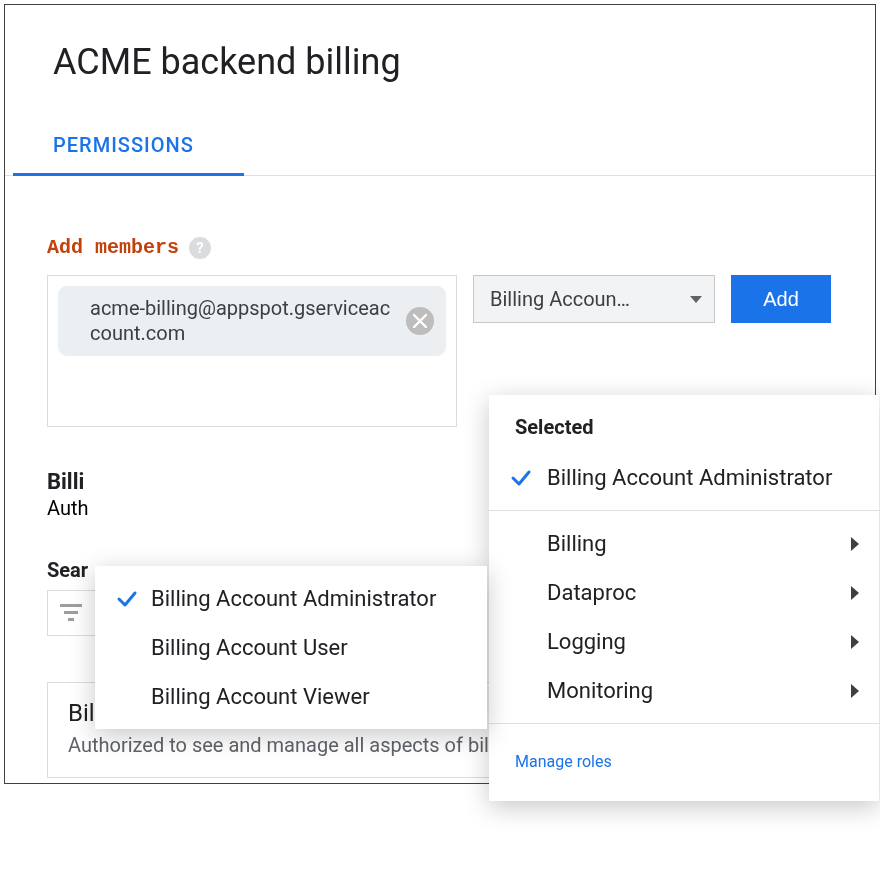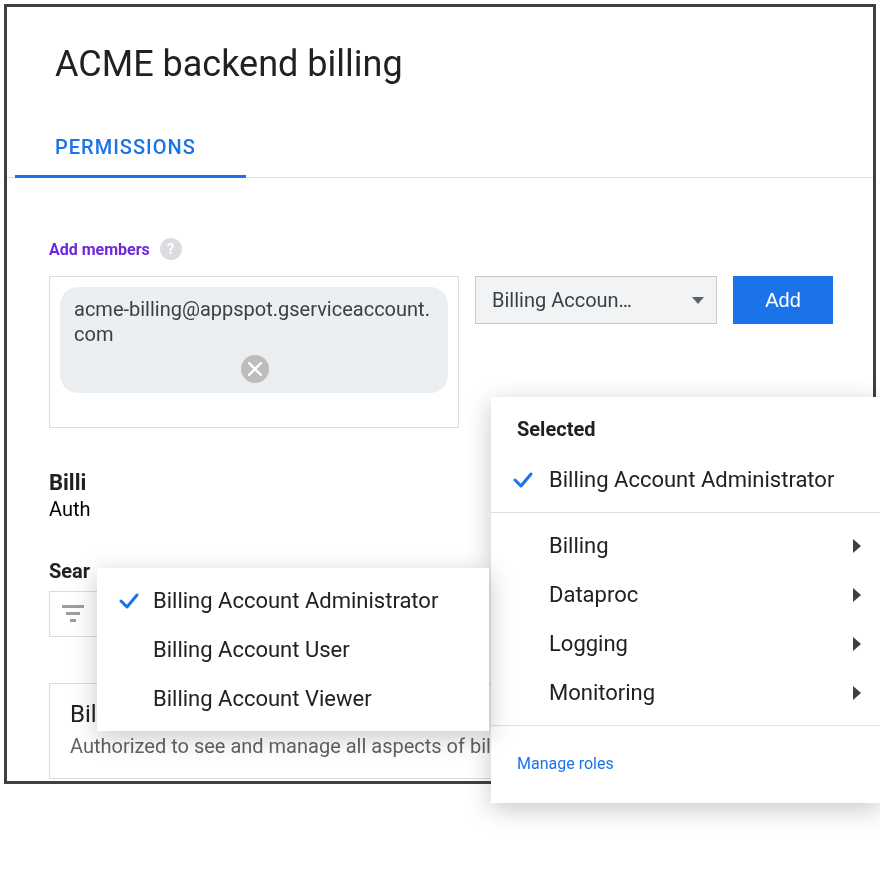--- a/index.html
+++ b/index.html
@@ -9,21 +9,21 @@
     background: #fff;
     width: 880px;
     height: 896px;
     position: relative;
     color: #202124;
   }
   .outer {
     position: absolute;
     left: 4px; top: 4px;
     width: 872px; height: 780px;
-    border: 3px solid #404040;
+    border: 1px solid #404040;
     background: #fff;
   }
   .title {
     font-size: 36px;
     color: #202124;
     padding: 36px 0 0 48px;
     font-weight: 400;
   }
   .tabs {
     margin-top: 50px;
@@ -49,23 +49,24 @@
     padding: 60px 30px 0 42px;
     position: relative;
   }
   .label-row {
     display: flex;
     align-items: center;
     gap: 10px;
     margin-bottom: 16px;
   }
   .field-label {
-    font-size: 16px;
+    font-size: 20px;
     font-weight: 700;
-    color: #6d28d9;
+    color: #c2410c;
+    font-family: Liberation Mono, monospace;
   }
   .help-icon {
     width: 22px; height: 22px;
     border-radius: 50%;
     background: #dadce0;
     color: #fff;
     font-size: 15px;
     font-weight: 700;
     display: flex;
     align-items: center;
@@ -77,27 +78,26 @@
     align-items: flex-start;
   }
   .members-box {
     width: 410px;
     height: 152px;
     border: 1px solid #dadce0;
     padding: 10px;
   }
   .chip {
     background: #eceff1;
-    border-radius: 18px;
-    padding: 10px 12px 10px 14px;
+    border-radius: 9px;
+    padding: 10px 12px 10px 32px;
     display: flex;
     align-items: center;
     justify-content: space-between;
     gap: 8px;
-    flex-direction: column;
   }
   .chip-text {
     font-size: 20px;
     color: #3c4043;
     line-height: 1.25;
     word-break: break-all;
   }
   .chip-x {
     width: 28px; height: 28px; flex: 0 0 28px;
     border-radius: 50%;

